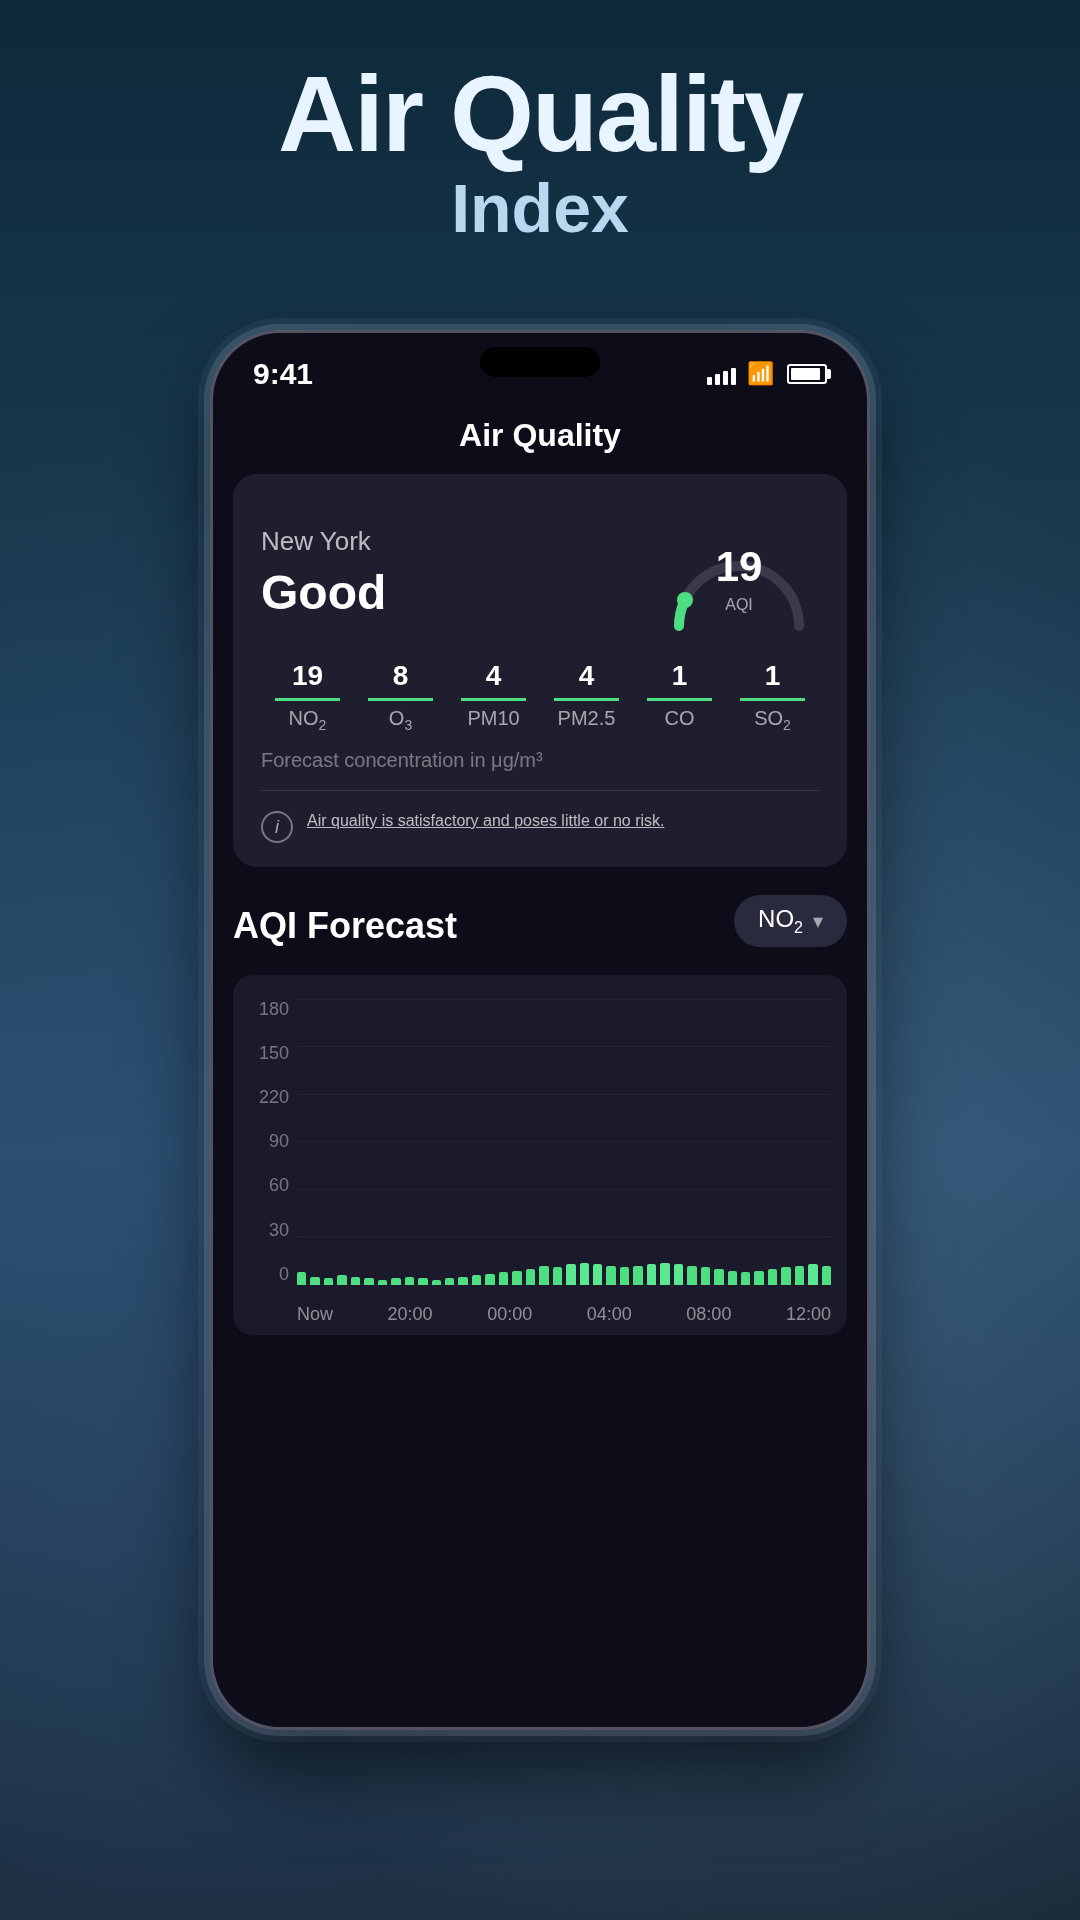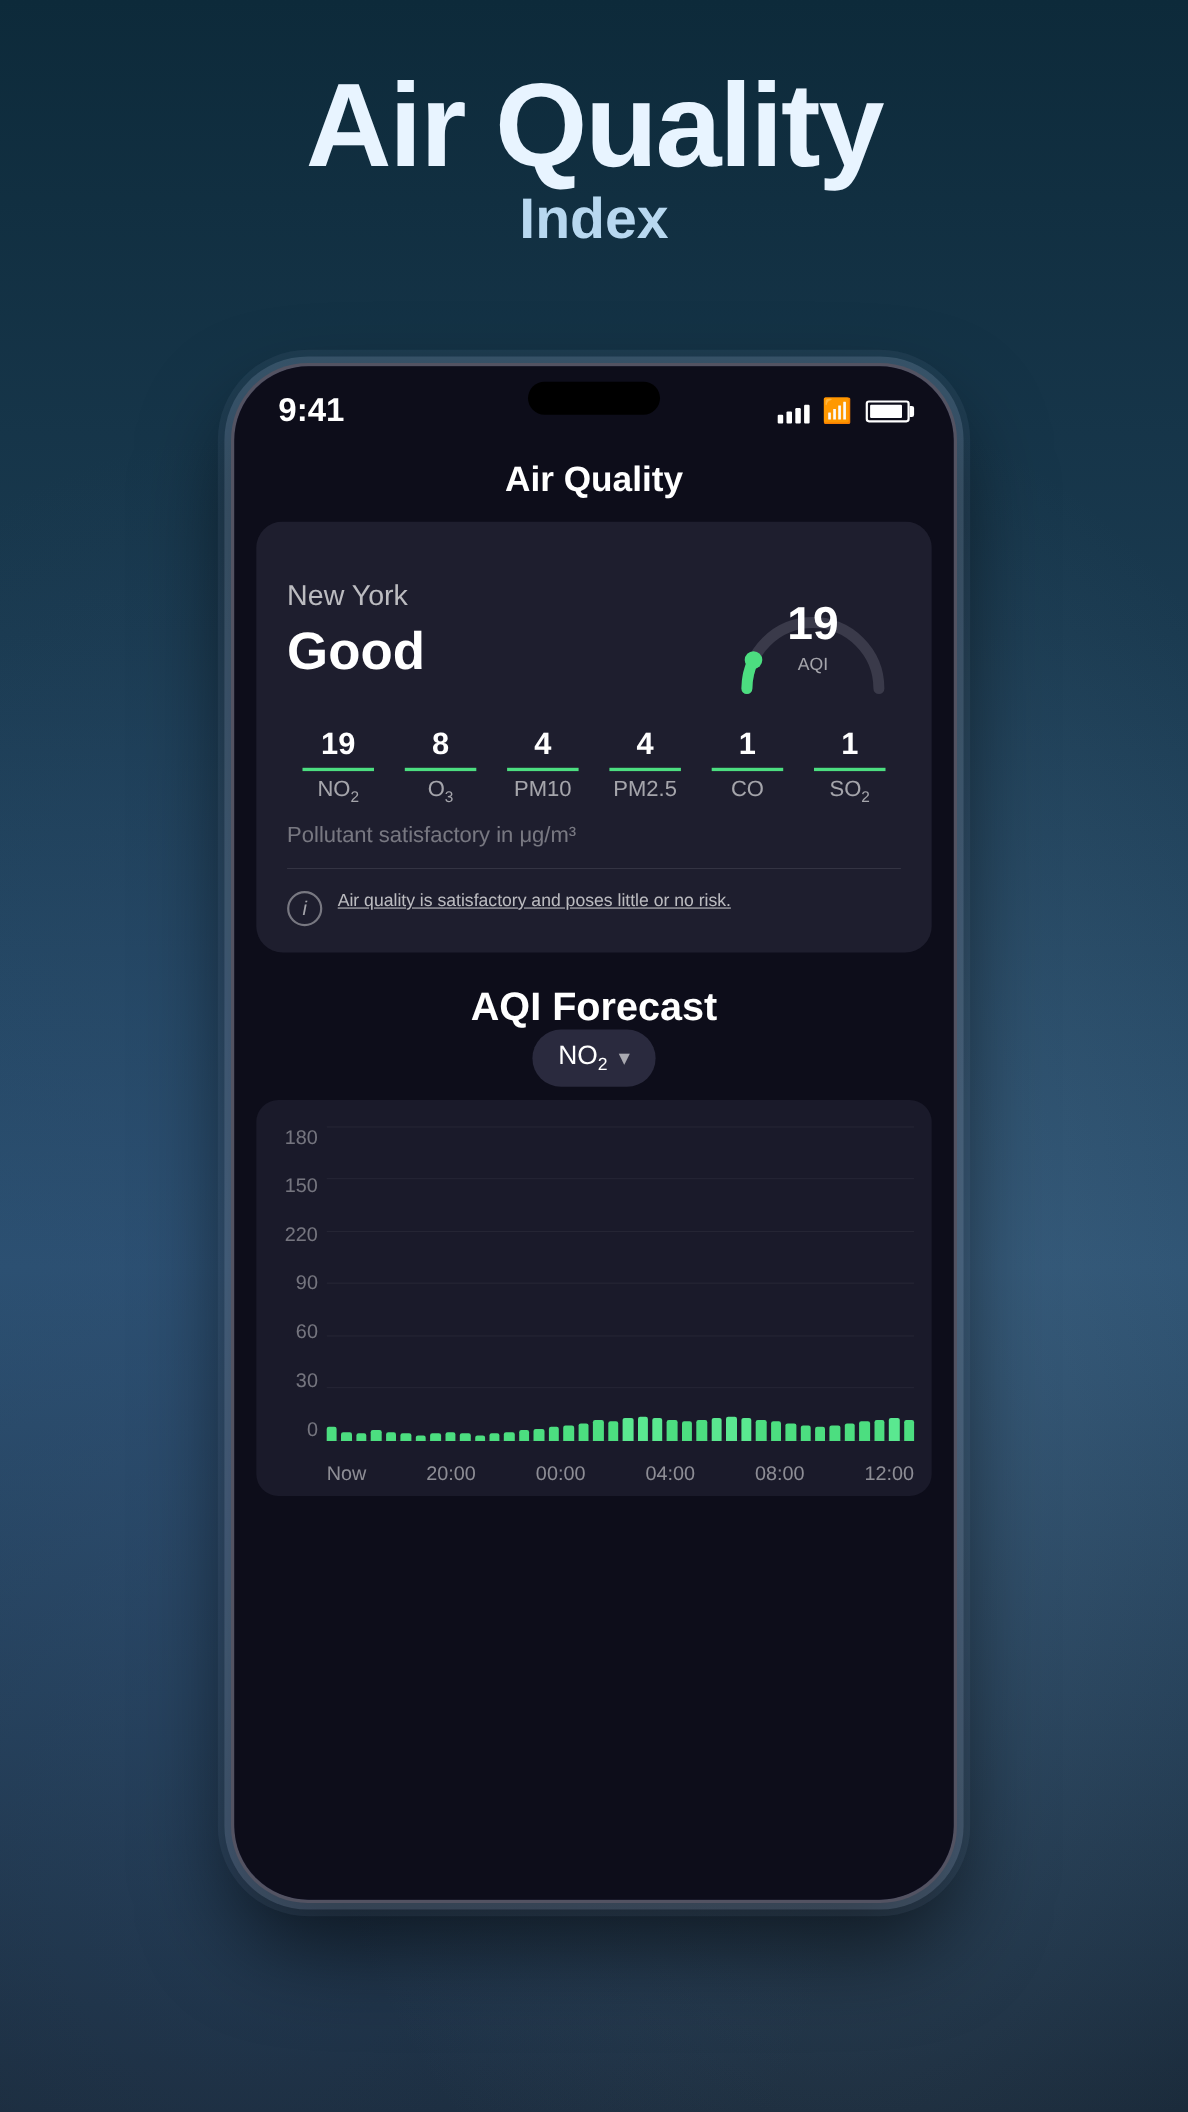--- a/index.html
+++ b/index.html
@@ -35,21 +35,21 @@
 
     .page-title-main {
       font-size: 108px;
       font-weight: 900;
       color: #e8f4ff;
       line-height: 1.0;
       letter-spacing: -2px;
     }
 
     .page-title-sub {
-      font-size: 52px;
+      font-size: 68px;
       font-weight: 700;
       color: #b8d8f0;
       line-height: 1.2;
     }
 
     
     .phone-frame {
       position: absolute;
       top: 330px;
       left: 50%;
@@ -310,23 +310,22 @@
       font-size: 16px;
       color: rgba(255,255,255,0.7);
       line-height: 1.5;
       text-decoration: underline;
     }
 
     
     .forecast-header {
       display: flex;
       justify-content: space-between;
-      align-items: center;
-      margin-bottom: 12px;
-      flex-direction: column;
+      align-items: flex-end;
+      margin-bottom: 28px;
     }
 
     .forecast-title {
       font-size: 36px;
       font-weight: 700;
       color: #ffffff;
     }
 
     .forecast-dropdown {
       background: #2a2a3e;
@@ -513,21 +512,21 @@
             <div class="pollutant-bar"></div>
             <div class="pollutant-name">CO</div>
           </div>
           <div class="pollutant-item">
             <div class="pollutant-value">1</div>
             <div class="pollutant-bar"></div>
             <div class="pollutant-name">SO<sub>2</sub></div>
           </div>
         </div>
 
-        <div class="concentration-note">Pollutant satisfactory in μg/m³</div>
+        <div class="concentration-note">Forecast concentration in μg/m³</div>
 
         <div class="info-note">
           <div class="info-icon"></div>
           <div class="info-text">Air quality is satisfactory and poses little or no risk.</div>
         </div>
       </div>
 
       <div>
         <div class="forecast-header">
           <div class="forecast-title">AQI Forecast</div>

